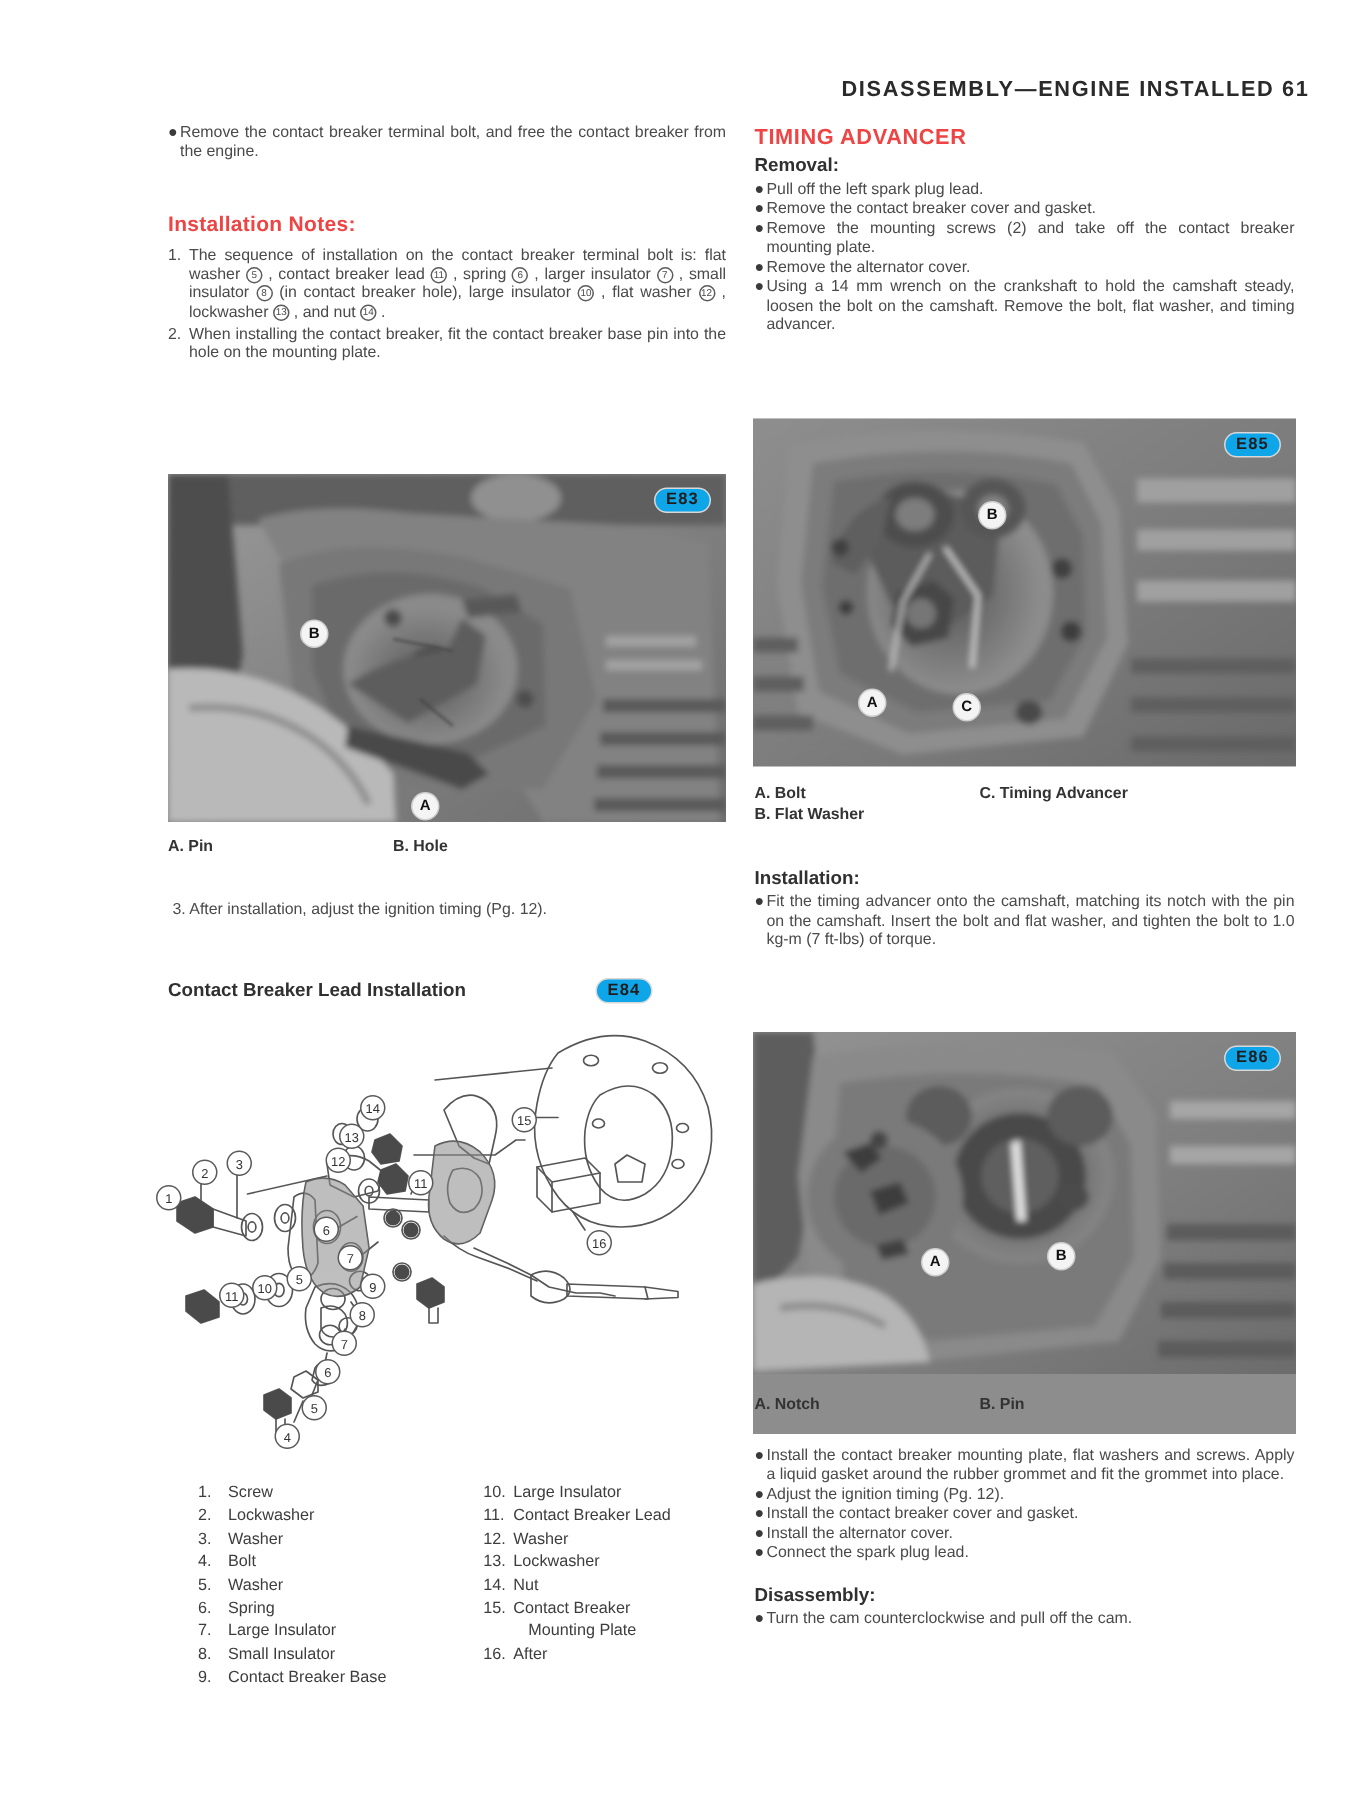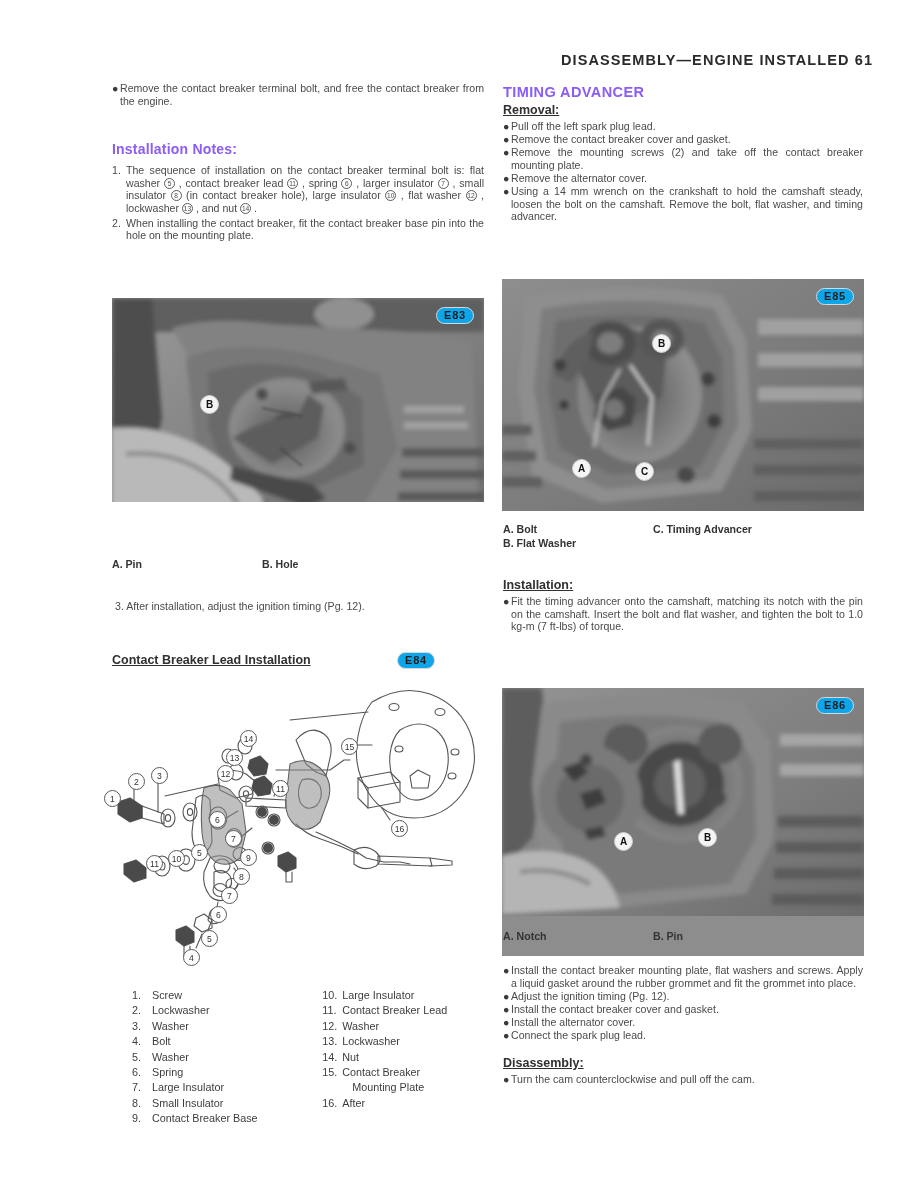--- a/index.html
+++ b/index.html
@@ -12,22 +12,22 @@
     -webkit-font-smoothing:antialiased;
   }
   .page{position:absolute;inset:0;background:#ffffff;}
 
   
   .col{position:absolute;}
   .hdr{
     font-size:14.5px;font-weight:bold;letter-spacing:1.1px;
     color:#2a2a2a;white-space:nowrap;
   }
-  .sec-title{font-size:14px;font-weight:bold;letter-spacing:.2px;color:#8b5cf6;}
-  .sub-title{font-size:12.5px;font-weight:bold;color:#303030;text-decoration:underline;}
+  .sec-title{font-size:14px;font-weight:bold;letter-spacing:.2px;color:#ef4444;}
+  .sub-title{font-size:12.5px;font-weight:bold;color:#303030;}
   .body-txt{
     font-size:10.6px;line-height:12.6px;color:#4a4a4a;
     text-align:justify;
   }
   .body-txt.nj{text-align:left;}
   .bullet-row{display:flex;align-items:flex-start;margin-bottom:.5px;}
   .bullet-row .dot{
     flex:0 0 auto;width:8px;font-size:10.6px;line-height:12.6px;color:#3a3a3a;
   }
   .bullet-row .bt{flex:1 1 auto;}
@@ -101,21 +101,21 @@
         <span class="nm">1.</span>
         <span class="nt body-txt" id="note1">The sequence of installation on the contact breaker terminal bolt is:  flat washer <span class="cnum">5</span> , contact breaker lead <span class="cnum">11</span> , spring <span class="cnum">6</span> , larger insulator <span class="cnum">7</span> , small insulator <span class="cnum">8</span> (in contact breaker hole), large insulator <span class="cnum">10</span> , flat washer <span class="cnum">12</span> , lockwasher <span class="cnum">13</span> , and nut <span class="cnum">14</span> .</span>
       </div>
       <div class="num-row" style="margin-top:2px;">
         <span class="nm">2.</span>
         <span class="nt body-txt">When installing the contact breaker, fit the contact breaker base pin into the hole on the mounting plate.</span>
       </div>
     </div>
   </div>
 
-  <div class="photo" style="left:112px;top:298px;width:372px;height:204px;">
+  <div class="photo" style="left:112px;top:316px;width:372px;height:232px;">
     <svg class="ph-inner" viewBox="0 0 372 232" preserveAspectRatio="none">
       <defs>
         <linearGradient id="g83bg" x1="0" y1="0" x2="1" y2="1">
           <stop offset="0%" stop-color="#9a9a9a"></stop>
             <stop offset="55%" stop-color="#7f7f7f"></stop>
           <stop offset="100%" stop-color="#6d6d6d"></stop>
         </linearGradient>
         <radialGradient id="g83c" cx="48%" cy="55%" r="45%">
           <stop offset="0%" stop-color="#5a5a5a"></stop>
             <stop offset="100%" stop-color="#8a8a8a"></stop>

